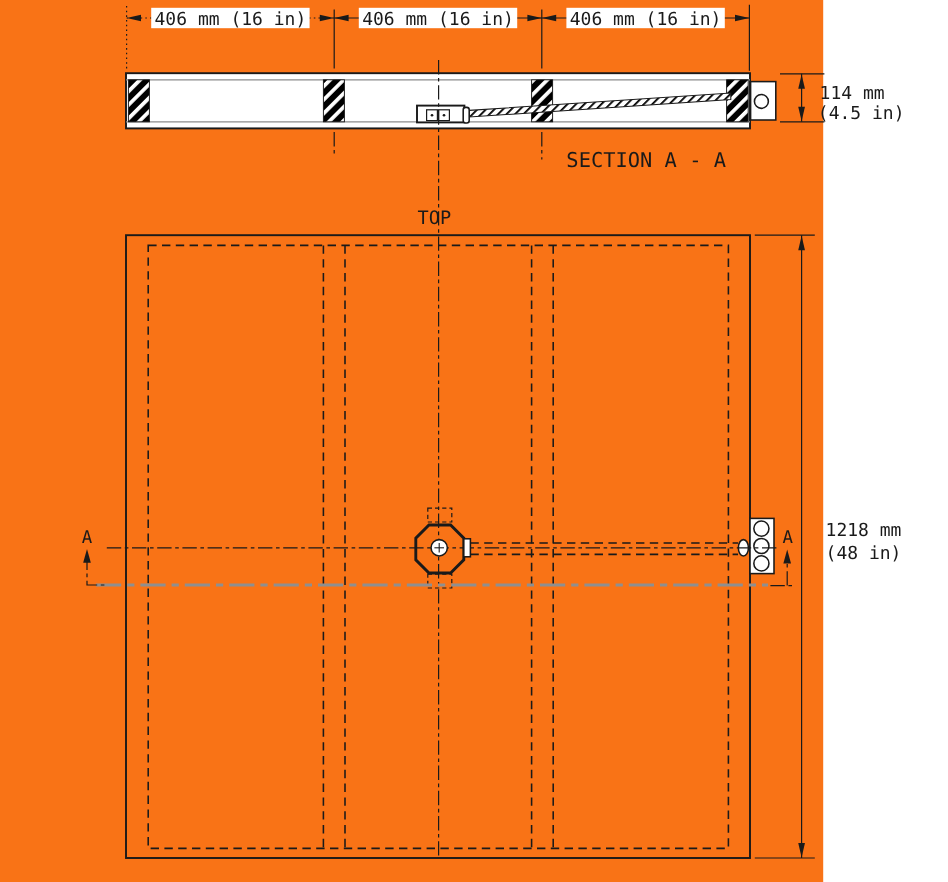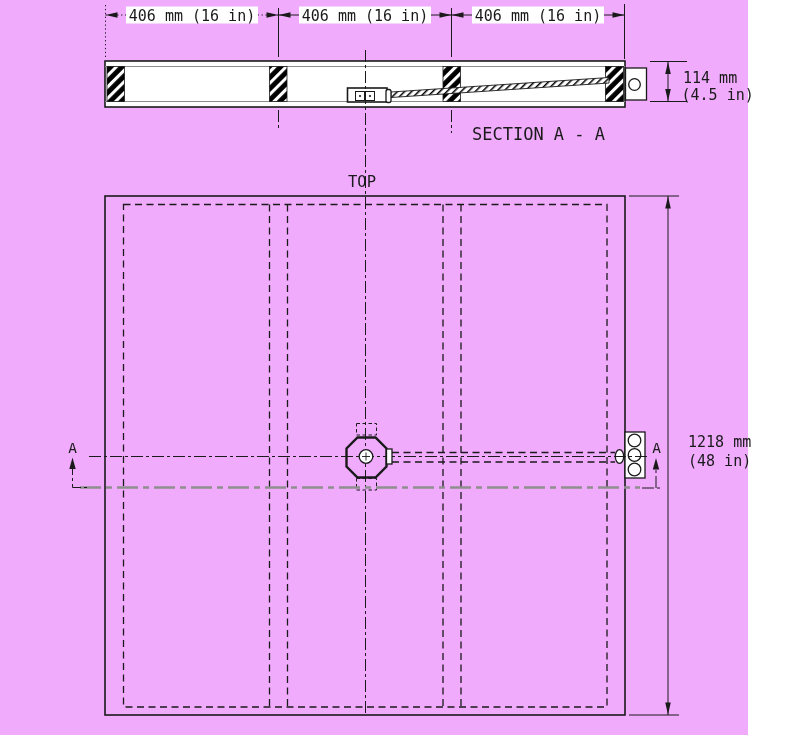--- a/index.html
+++ b/index.html
@@ -1,20 +1,20 @@
 <!DOCTYPE html>
 <html><head>
 <meta charset="utf-8">
 <style>
   html, body { margin: 0; padding: 0; background: #ffffff; }
   .sheet {
     position: relative;
-    width: 748px;
+    width: 686px;
     height: 735px;
-    background: #f0abfc;
+    background: #f97316;
     font-family: "DejaVu Sans Mono", "Liberation Mono", monospace;
   }
   svg { display: block; }
   text {
     font-family: "DejaVu Sans Mono", "Liberation Mono", monospace;
     fill: #1a1a1a;
   }
   .dim-text   { font-size: 15px; }
   .title-text { font-size: 17px; }
   .view-text  { font-size: 15.5px; }

